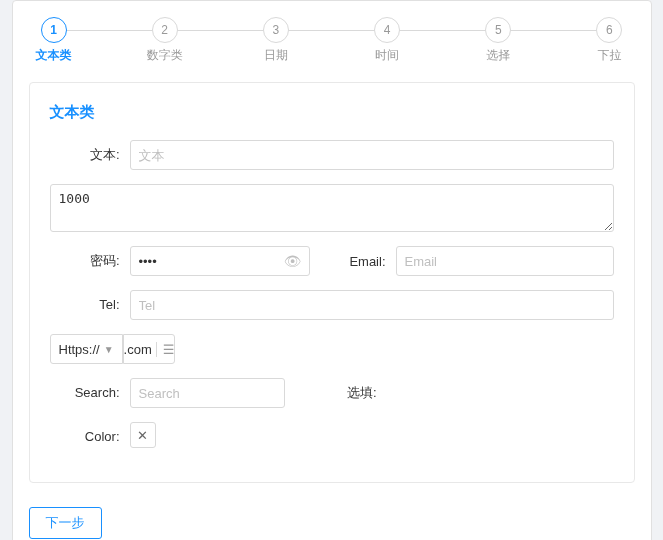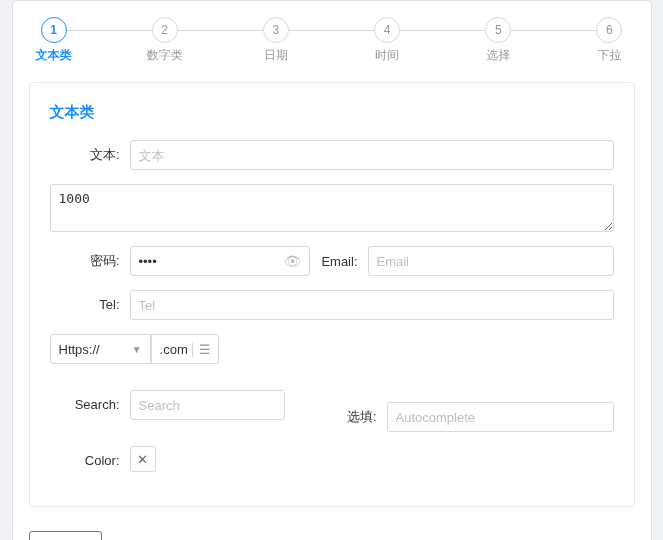--- a/index.html
+++ b/index.html
@@ -156,21 +156,21 @@
       transform: translateY(-50%);
       color: #bfbfbf;
       cursor: pointer;
       font-size: 14px;
     }
 
     
     .email-group {
       display: flex;
       align-items: center;
-      margin-left: 8px;
+      margin-left: 36px;
       flex: 1;
     }
     .email-label {
       min-width: 50px;
       text-align: right;
       padding-right: 10px;
       font-size: 13px;
       color: #333;
     }
 
@@ -186,21 +186,20 @@
       align-items: center;
       border: 1px solid #d9d9d9;
       border-radius: 3px 0 0 3px;
       height: 30px;
       padding: 0 8px;
       font-size: 13px;
       color: #333;
       background: #fff;
       cursor: pointer;
       white-space: nowrap;
-      gap: 28px;
     }
     .url-select .chevron {
       margin-left: 4px;
       font-size: 10px;
       color: #999;
     }
     .url-input {
       border: 1px solid #d9d9d9;
       border-left: none;
       border-right: none;
@@ -212,21 +211,21 @@
       outline: none;
       flex: 1;
     }
     .url-suffix {
       display: flex;
       align-items: center;
       border: 1px solid #d9d9d9;
       border-left: 1px solid #d9d9d9;
       border-radius: 0 3px 3px 0;
       height: 30px;
-      padding: 0 8px;
+      padding: 0 0;
       font-size: 13px;
       color: #333;
       background: #fff;
       white-space: nowrap;
     }
     .url-suffix-btn {
       margin-left: 4px;
       border-left: 1px solid #d9d9d9;
       padding-left: 6px;
       cursor: pointer;
@@ -367,23 +366,22 @@
         </div>
       </div>
     </div>
 
     <div class="form-row">
       <div class="half-row">
         <div class="half-field">
           <div class="half-label">Search:</div>
           <input type="search" style="width: 155px;" placeholder="Search">
         </div>
-        <div class="half-field" style="margin-left:10px;margin-top:24px;">
+        <div class="half-field" style="margin-left:10px;">
           <div class="half-label" style="min-width:50px;">选填:</div>
-          <input type="text" style="flex: 1 1 0%;" placeholder="Autocomplete">
         </div>
       </div>
     </div>
 
     <div class="form-row">
       <div class="form-label">Color:</div>
       <div class="form-field">
         <div class="color-box">
           <span class="color-x">✕</span>
         </div>

